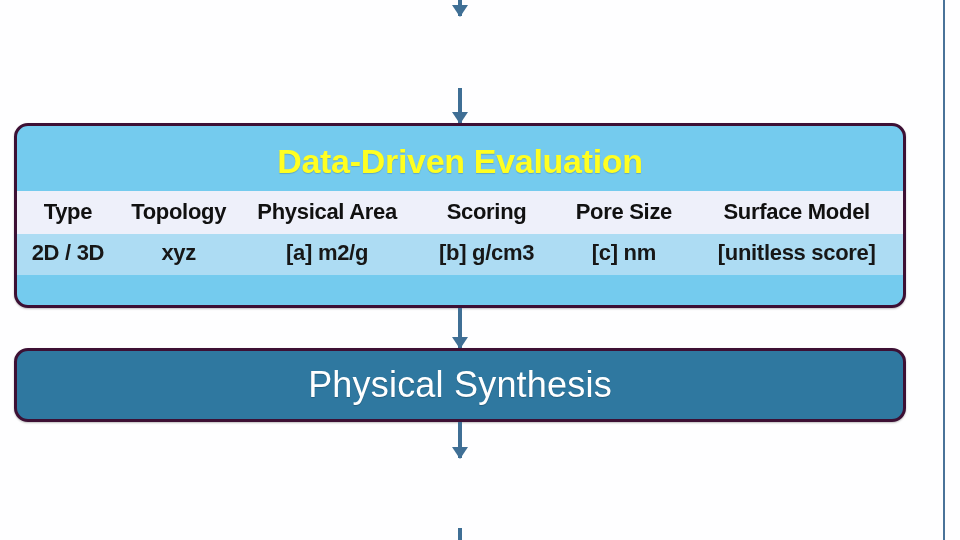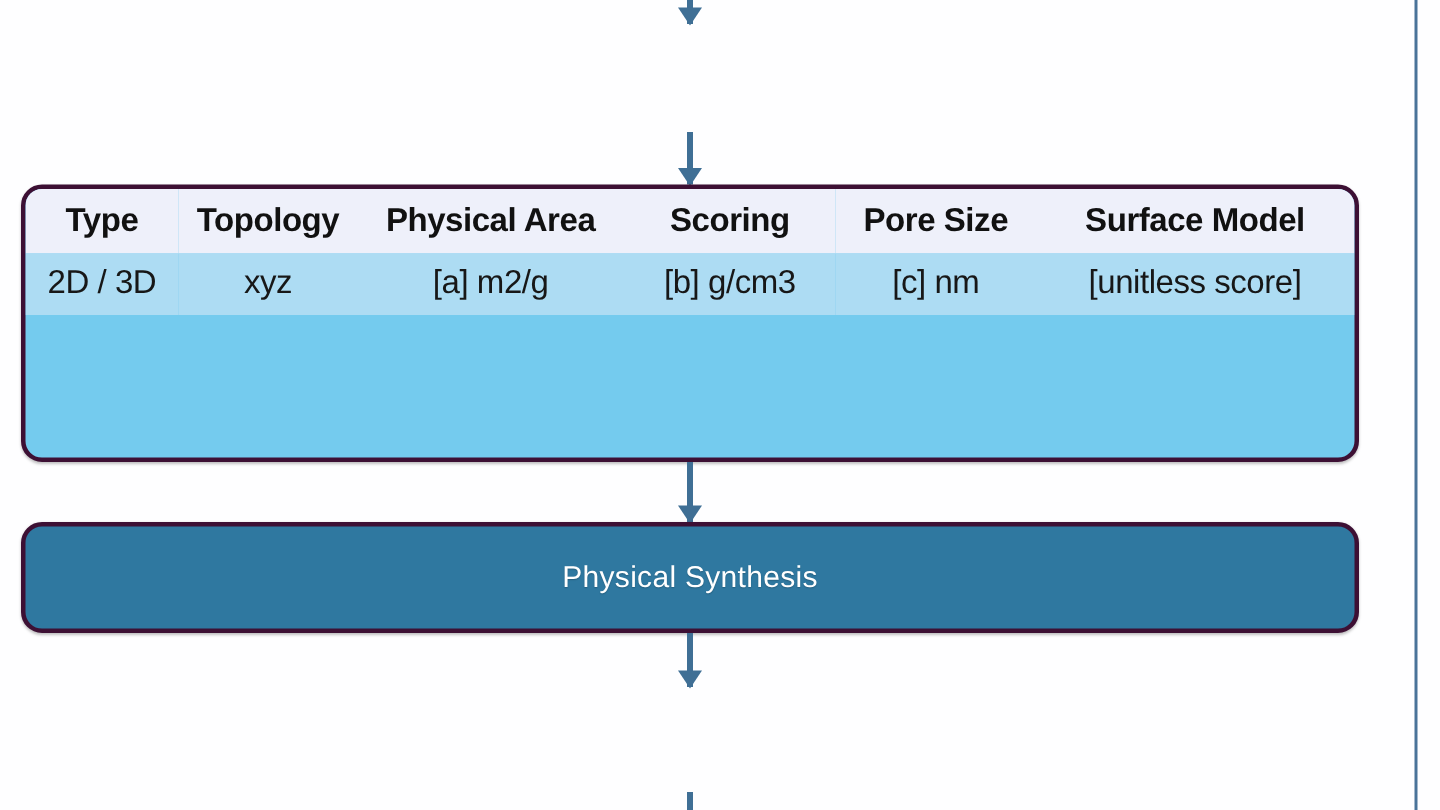--- a/index.html
+++ b/index.html
@@ -98,21 +98,21 @@
     font-weight: bold;
     padding: 8px 0 9px 0;
     text-align: center;
     white-space: nowrap;
     letter-spacing: -0.3px;
   }
   .eval-table td {
     background: #addcf3;
     color: #171717;
     font-size: 22px;
-    font-weight: 400;
+    font-weight: 700;
     padding: 6px 0 9px 0;
     text-align: center;
     white-space: nowrap;
     letter-spacing: -0.3px;
   }
   .col-type      { width: 11.5%; }
   .col-topology  { width: 13.5%; }
   .col-surface   { width: 20%; }
   .col-density   { width: 16%; }
   .col-pore      { width: 15%; }
@@ -120,21 +120,21 @@
 
   
   #box-synthesis {
     top: 348px;
     height: 74px;
     background: #2f78a0;
     display: flex;
     align-items: center;
     justify-content: center;
   }
-  #box-synthesis .box-label { font-size: 20px; }
+  #box-synthesis .box-label { font-size: 36px; }
 
   
   #box-analysis {
     top: 458px;
     height: 70px;
     background: #21586e;
     display: flex;
     align-items: center;
     justify-content: center;
   }
@@ -171,20 +171,21 @@
   <div class="connector" id="conn-top">
     <span class="head"></span>
   </div>
 
 
   <div class="connector" id="conn-1-2">
     <span class="head"></span>
   </div>
 
   <div class="flow-box" id="box-evaluation">
+    <span class="eval-title">Data-Driven Evaluation</span>
 
     <table class="eval-table">
       <thead>
         <tr>
           <th class="col-type">Type</th>
           <th class="col-topology">Topology</th>
           <th class="col-surface">Physical Area</th>
           <th class="col-density">Scoring</th>
           <th class="col-pore">Pore Size</th>
           <th class="col-scoring">Surface Model</th>

